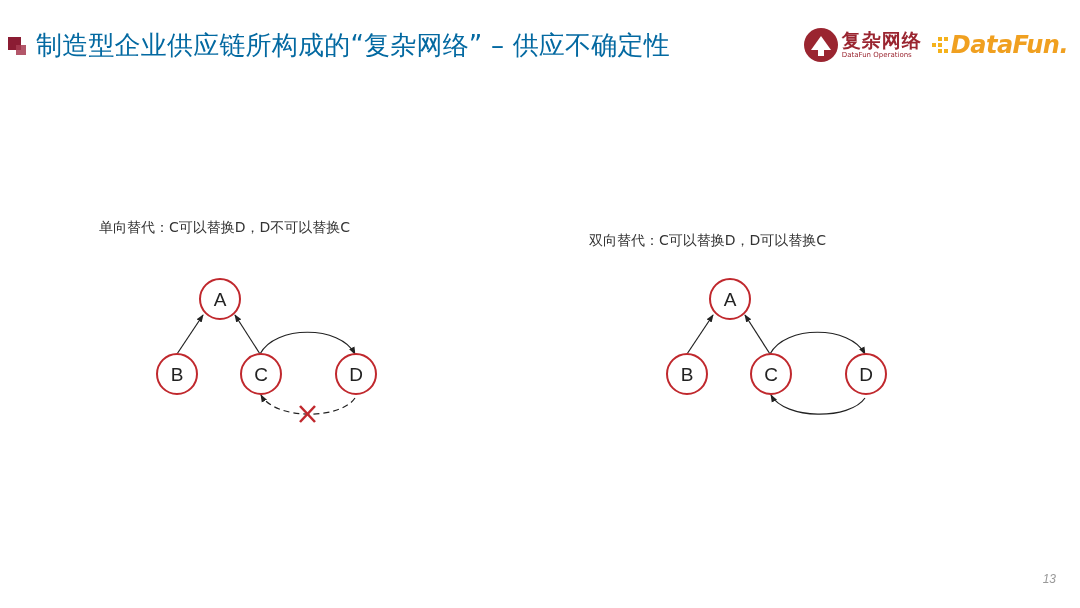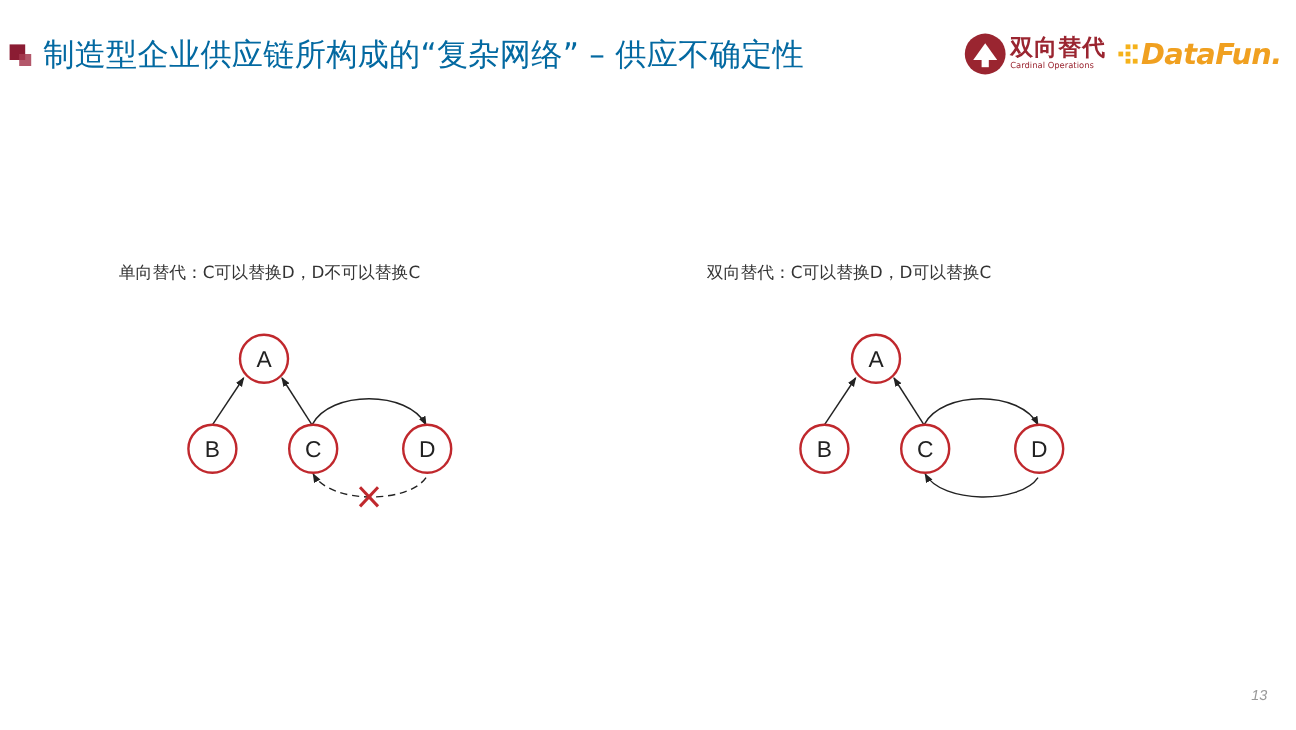--- a/index.html
+++ b/index.html
@@ -23,21 +23,21 @@
   .cardinal-cn { font-size: 19px; font-weight: bold; color: #9a2530; letter-spacing: 1px; }
   .cardinal-en { font-size: 7px; color: #9a2530; margin-top: 2px; }
   .datafun { display: flex; align-items: center; text-align: center; }
   .dots { display: grid; grid-template-columns: repeat(3, 4px); grid-gap: 2px; margin-right: 3px; }
   .dots span { width: 4px; height: 4px; background: #f5b21b; }
   .dots span.blank { background: transparent; }
   .datafun-text { font-size: 24px; font-weight: bold; font-style: italic; color: #f0a020; letter-spacing: -0.5px; }
 
   .caption { position: absolute; font-size: 14px; color: #333333; white-space: nowrap; }
   .cap-left { left: 99px; top: 219px; }
-  .cap-right { left: 589px; top: 219px; }
+  .cap-right { left: 589px; top: 232px; }
 
   svg.diagram { position: absolute; top: 270px; }
   .node-circle { fill: #ffffff; stroke: #c0282d; stroke-width: 2; }
   .node-label { font-family: "Liberation Sans", sans-serif; font-size: 19px; fill: #222222; }
   .edge { stroke: #222222; stroke-width: 1.2; fill: none; }
   .edge-dashed { stroke: #222222; stroke-width: 1.2; fill: none; stroke-dasharray: 6 4; }
   .xmark { stroke: #c0282d; stroke-width: 2.5; }
 
   .page-num { position: absolute; right: 24px; top: 572px; font-size: 12px; color: #999999; font-family: "Liberation Sans", sans-serif; font-style: italic; }
 </style>
@@ -49,22 +49,22 @@
     <div class="sq1"></div>
       <div class="sq2"></div>
   </div>
   <div class="title">制造型企业供应链所构成的“复杂网络” – 供应不确定性</div>
 </div>
 
 <div class="logo-area">
   <div class="cardinal">
     <div class="cardinal-emblem"></div>
     <div class="cardinal-text">
-      <span class="cardinal-cn">双向替代</span>
-      <span class="cardinal-en">Cardinal Operations</span>
+      <span class="cardinal-cn">复杂网络</span>
+      <span class="cardinal-en">DataFun Operations</span>
     </div>
   </div>
   <div class="datafun">
     <div class="dots">
       <span class="blank"></span>
         <span></span>
         <span></span>
       <span></span>
         <span></span>
         <span class="blank"></span>

